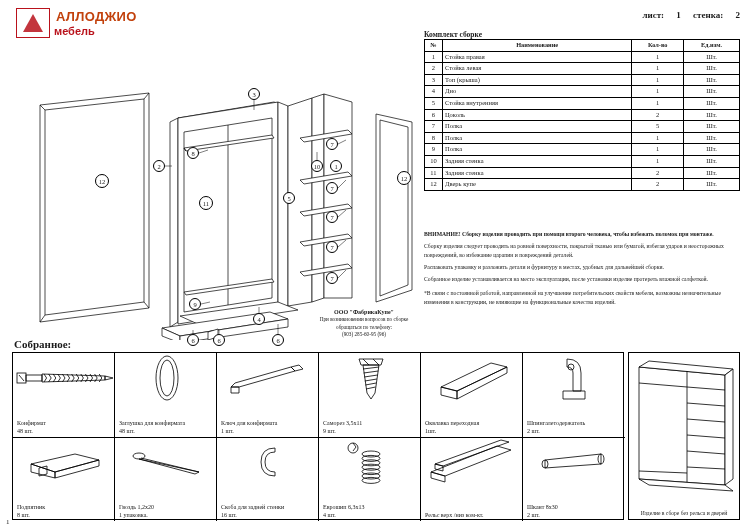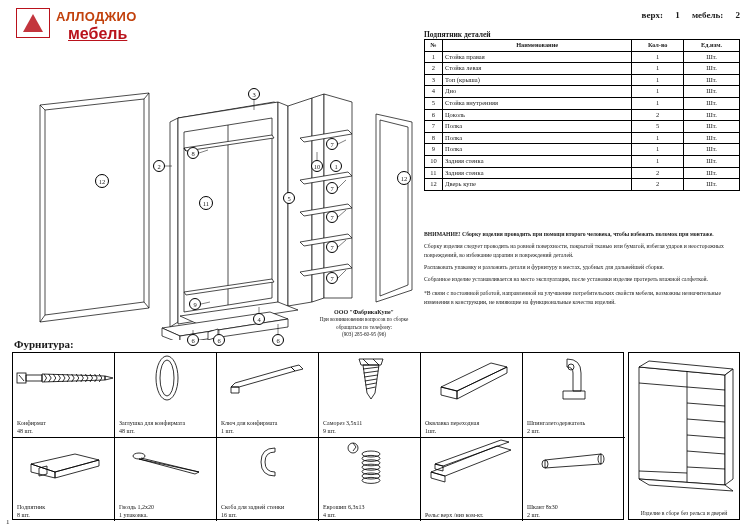--- a/index.html
+++ b/index.html
@@ -20,22 +20,22 @@
   .logo-mark:after {
     content:""; position:absolute; left:6px; top:5px; width:0; height:0;
     border-left:10px solid transparent; border-right:10px solid transparent;
     border-bottom:18px solid #b9121b; opacity:.85;
   }
   .logo-text {
     position:absolute; left:40px; top:1px; color:#c2410c;
     font-family:"Liberation Sans", sans-serif; font-weight:bold; font-size:13px; letter-spacing:.3px;
   }
   .logo-sub {
-    position:absolute; left:52px; top:17px; color:#b9121b;
-    font-family:"Liberation Sans", sans-serif; font-weight:bold; font-size:16px;text-decoration:underline;
+    position:absolute; left:38px; top:17px; color:#b9121b;
+    font-family:"Liberation Sans", sans-serif; font-weight:bold; font-size:11px;
   }
 
   .title {
     position:absolute; left:178px; top:9px; width:440px;
     font-size:9.5px; font-weight:bold; line-height:1.35;
   }
   .sheet-info {
     position:absolute; right:8px; top:10px;
     font-size:9px; font-weight:bold;
   }
@@ -102,27 +102,27 @@
   <div class="logo">
     <div class="logo-mark"></div>
     <div class="logo-text">АЛЛОДЖИО</div>
     <div class="logo-sub">мебель</div>
   </div>
 
   <div class="title">
   </div>
 
   <div class="sheet-info">
-    <span>верх:</span>
+    <span>лист:</span>
     <span>1</span>
-    <span>мебель:</span>
+    <span>стенка:</span>
     <span>2</span>
   </div>
 
-  <div class="parts-caption">Подпятник деталей</div>
+  <div class="parts-caption">Комплект сборке</div>
   <table class="parts">
     <colgroup>
         <col class="num">
         <col class="nm">
         <col class="qt">
         <col class="un">
       </colgroup>
     <thead>
       <tr>
         <th>№</th>
@@ -305,21 +305,21 @@
       </div>
   </div>
 
   <div class="maker">
     <div class="nm">ООО "ФабрикаКупе"</div>
     <div>При возникновении вопросов по сборке</div>
     <div>обращаться по телефону:</div>
     <div>(903) 285-60-95 (96)</div>
   </div>
 
-  <div class="furn-title">Фурнитура:</div>
+  <div class="furn-title">Собранное:</div>
   <div class="furn-box">
       <div class="fcell" style="left: 0px; top: 0px; width: 102px;">
         <div class="fc-art"><svg width="104" height="50" viewBox="0 0 104 50">
             <g fill="none" stroke="#000" stroke-width="0.8">
               <rect x="4" y="20" width="9" height="10"></rect>
               <line x1="6" y1="22" x2="11" y2="28"></line>
               <rect x="13" y="22" width="16" height="6"></rect>
               <path d="M29 21 L92 23 L92 27 L29 29 Z"></path>
               <path d="M31 21 l2.6 4 l-2.6 4"></path>
               <path d="M35.6 21 l2.6 4 l-2.6 4"></path>

